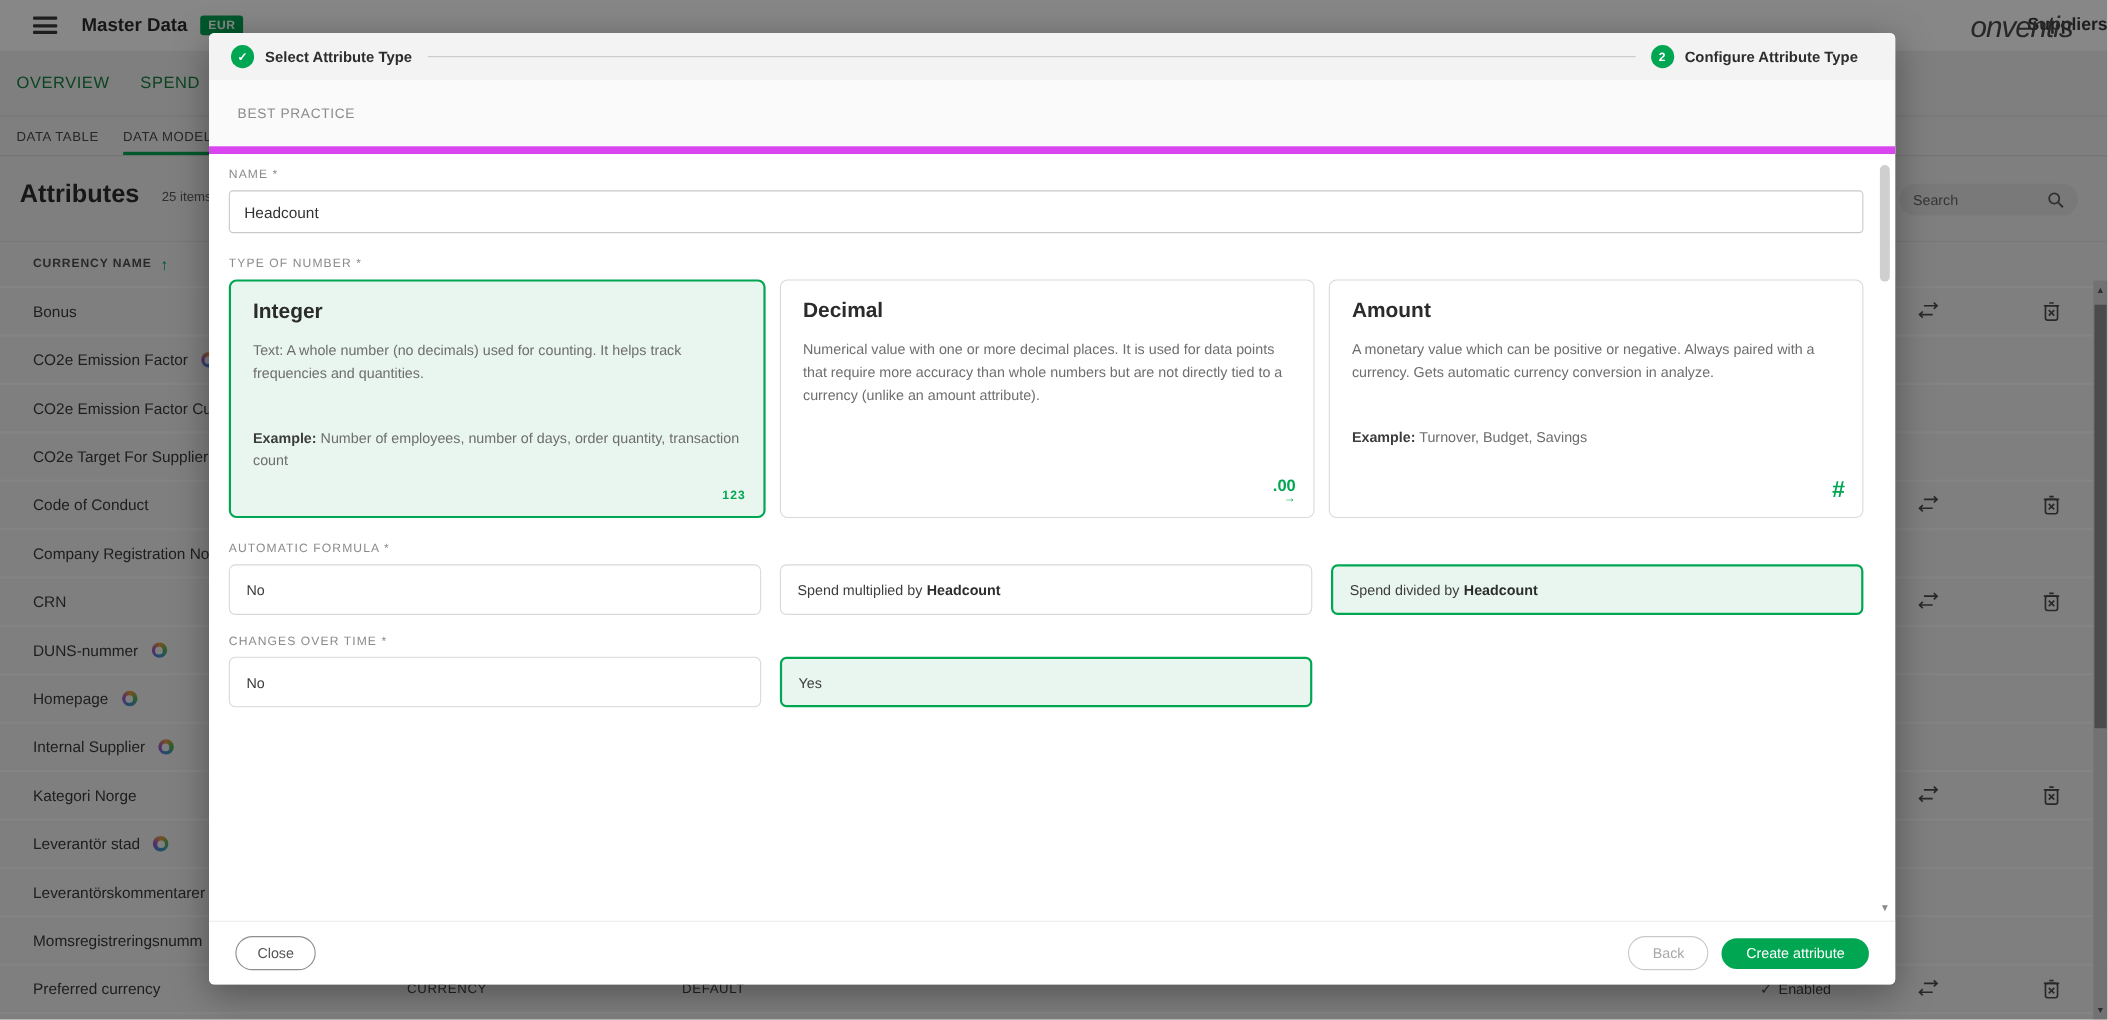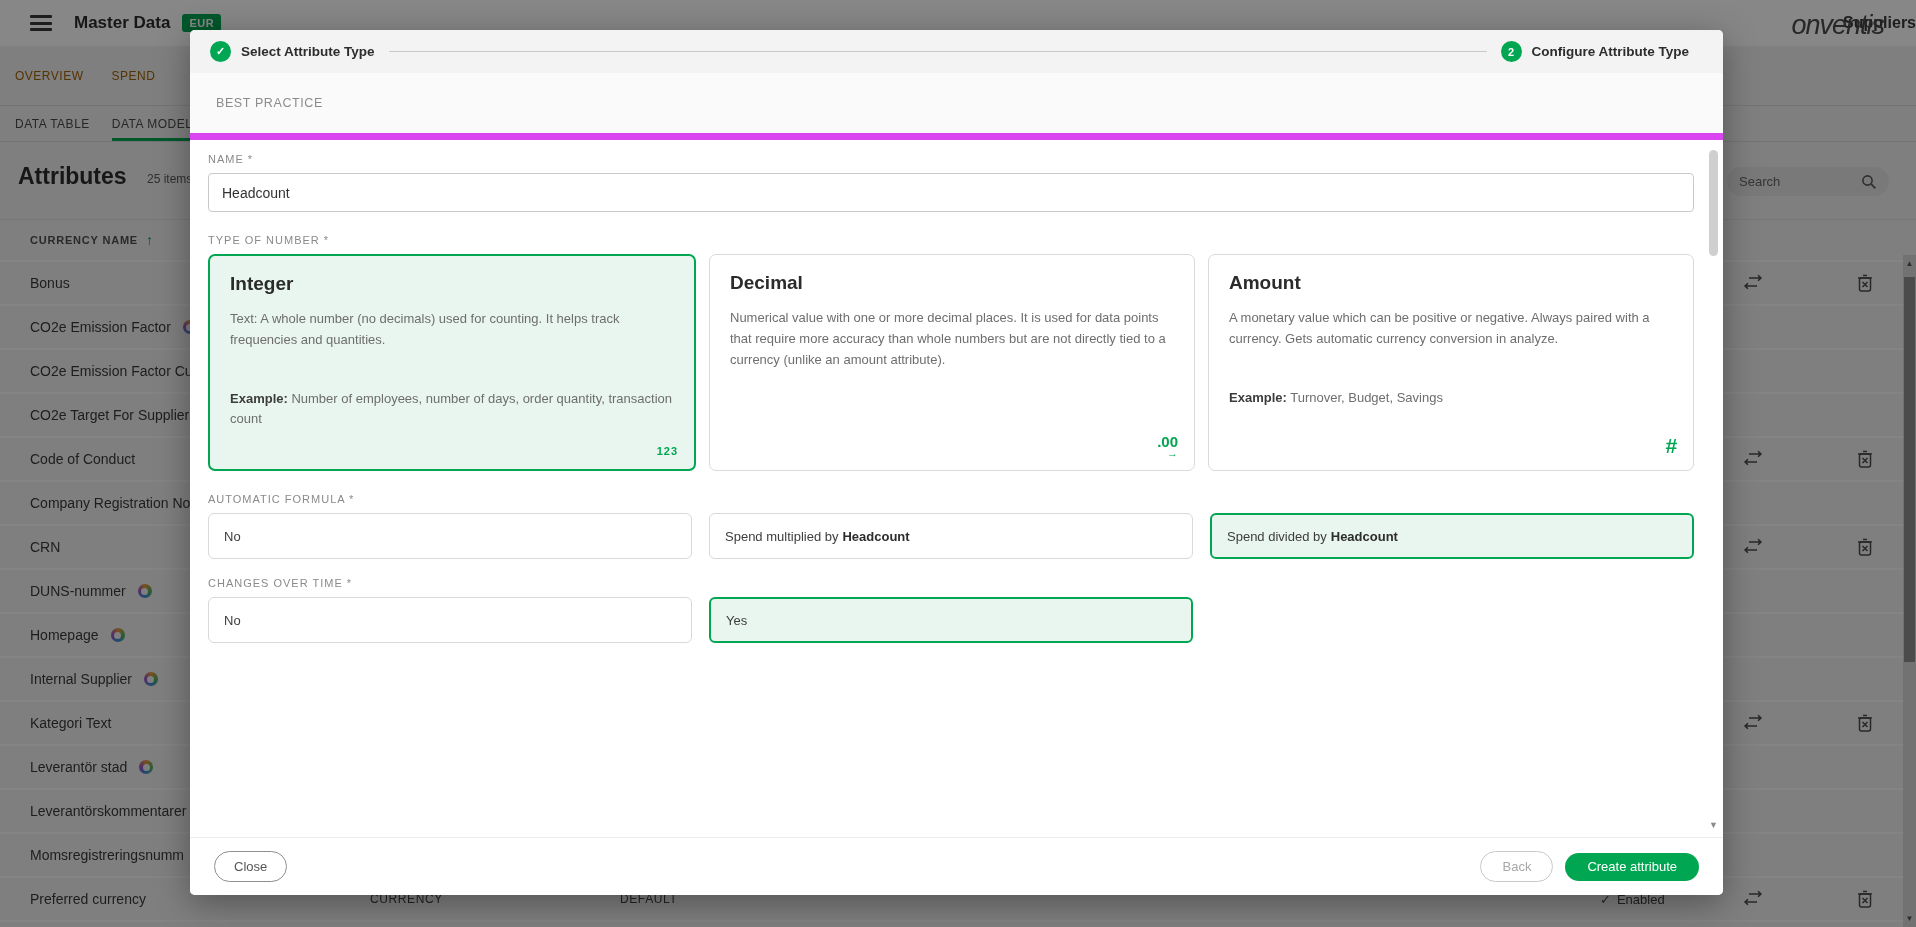--- a/index.html
+++ b/index.html
@@ -9,21 +9,21 @@
   
   .page { position:absolute; inset:0; background:#f0f0f0; }
   .hdr { position:absolute; top:0; left:0; width:100%; height:46px; background:#ffffff; display:flex; align-items:center; }
   .burger { width:22px; height:16px; margin-left:30px; display:flex; flex-direction:column; justify-content:space-between; cursor:pointer; }
   .burger i { display:block; height:3px; background:#3a3a3a; border-radius:1px; }
   .hdr-title { margin-left:22px; font-size:17px; font-weight:bold; color:#2d2d2d; }
   .badge { margin-left:12px; background:#00a651; color:#fff; font-size:11px; font-weight:bold; padding:3px 7px; border-radius:3px; letter-spacing:.5px; }
   .center-title { position:absolute; left:12px; right:0; text-align:right; font-size:16px; font-weight:bold; color:#3a3a3a;padding-left:16px; }
   .logo { position:absolute; right:32px; top:10px; font-size:27px; font-weight:normal; font-style:italic; color:#4a4a4a; letter-spacing:-1px; }
   .navtabs { position:absolute; top:46px; left:0; width:100%; height:60px; border-bottom:1px solid #dcdcdc; display:flex; align-items:center; }
-  .navtab { margin-left:15px; font-size:12px; color:#a16207; letter-spacing:.5px; cursor:pointer; }
+  .navtab { margin-left:15px; font-size:15px; color:#15803d; letter-spacing:.5px; cursor:pointer; }
   .navtab + .navtab { margin-left:28px; }
   .subtabs { position:absolute; top:107px; left:0; width:100%; height:35px; border-bottom:1px solid #dcdcdc; display:flex; align-items:center; }
   .subtab { margin-left:15px; font-size:12px; color:#4a4a4a; letter-spacing:.5px; height:100%; display:flex; align-items:center; position:relative; cursor:pointer; }
   .subtab + .subtab { margin-left:22px; }
   .subtab.active::after { content:""; position:absolute; left:0; right:0; bottom:0; height:3px; background:#00a651; }
   .panel-title { position:absolute; top:163px; left:18px; font-size:23px; font-weight:bold; color:#2d2d2d; }
   .panel-count { position:absolute; top:172px; left:147px; font-size:12px; color:#5a5a5a; }
   .search { position:absolute; top:167px; left:1727px; width:162px; height:29px; background:#e4e4e4; border-radius:15px; display:flex; align-items:center; padding:0 12px; cursor:text; }
   .search span { font-size:13px; color:#666; flex:1; }
   .tbl-head { position:absolute; top:219px; left:0; width:100%; height:43px; border-top:1px solid #e2e2e2; border-bottom:2px solid #fafafa; display:flex; align-items:center; }
@@ -224,21 +224,21 @@
     </div>
 
     <div class="row">
       <span class="row-label">Internal Supplier</span>
       <span class="ring">
           <i></i>
         </span>
     </div>
 
     <div class="row">
-      <span class="row-label">Kategori Text</span>
+      <span class="row-label">Kategori Norge</span>
       <span class="acts-swap">
         <svg class="ic" width="22" height="17" viewBox="0 0 22 17">
             <path d="M7 4 H19 M16 1.2 L19 4 L16 6.8" fill="none" stroke="#4c4c4c" stroke-width="1.5"></path>
             <path d="M15 12 H3 M6 9.2 L3 12 L6 14.8" fill="none" stroke="#4c4c4c" stroke-width="1.5"></path>
           </svg>
         </span>
       <span class="acts-trash">
         <svg class="ic" width="20" height="19" viewBox="0 0 20 19">
             <path d="M8 1.5 h4 M3 4 h14" stroke="#4c4c4c" stroke-width="1.5" fill="none"></path>
             <rect x="4.5" y="4" width="11" height="13" rx="2" fill="none" stroke="#4c4c4c" stroke-width="1.5"></rect>

